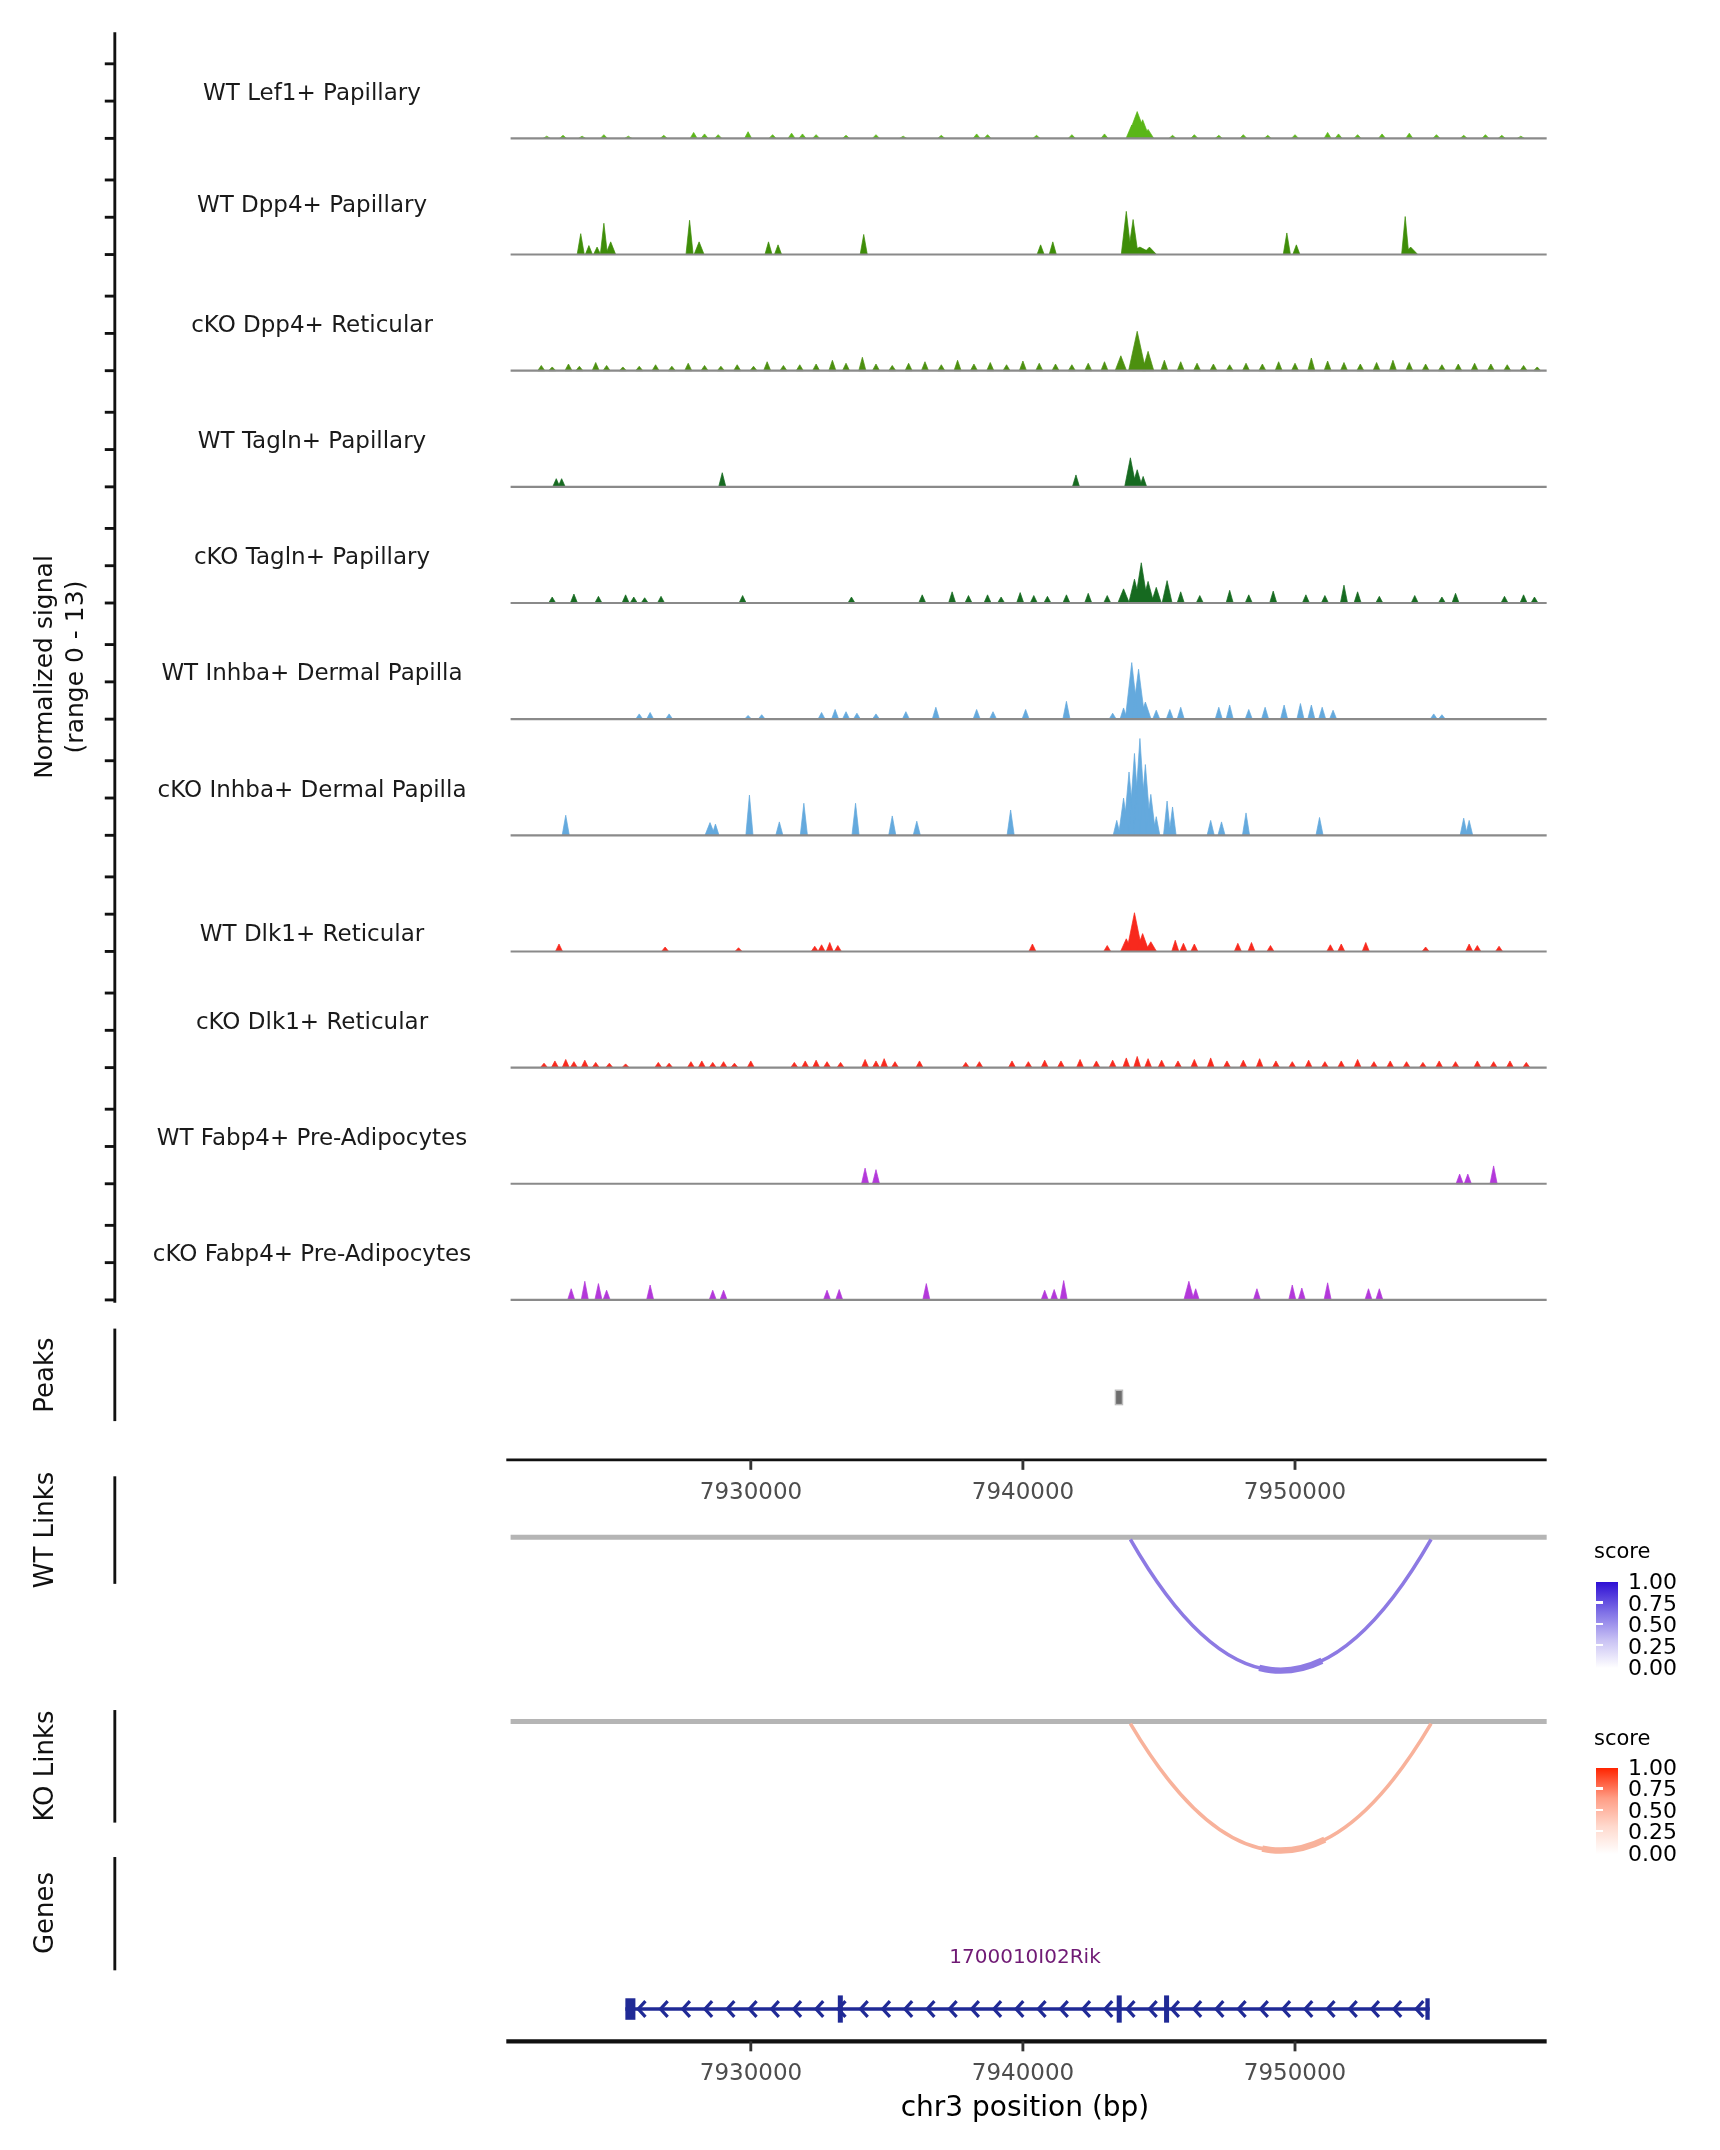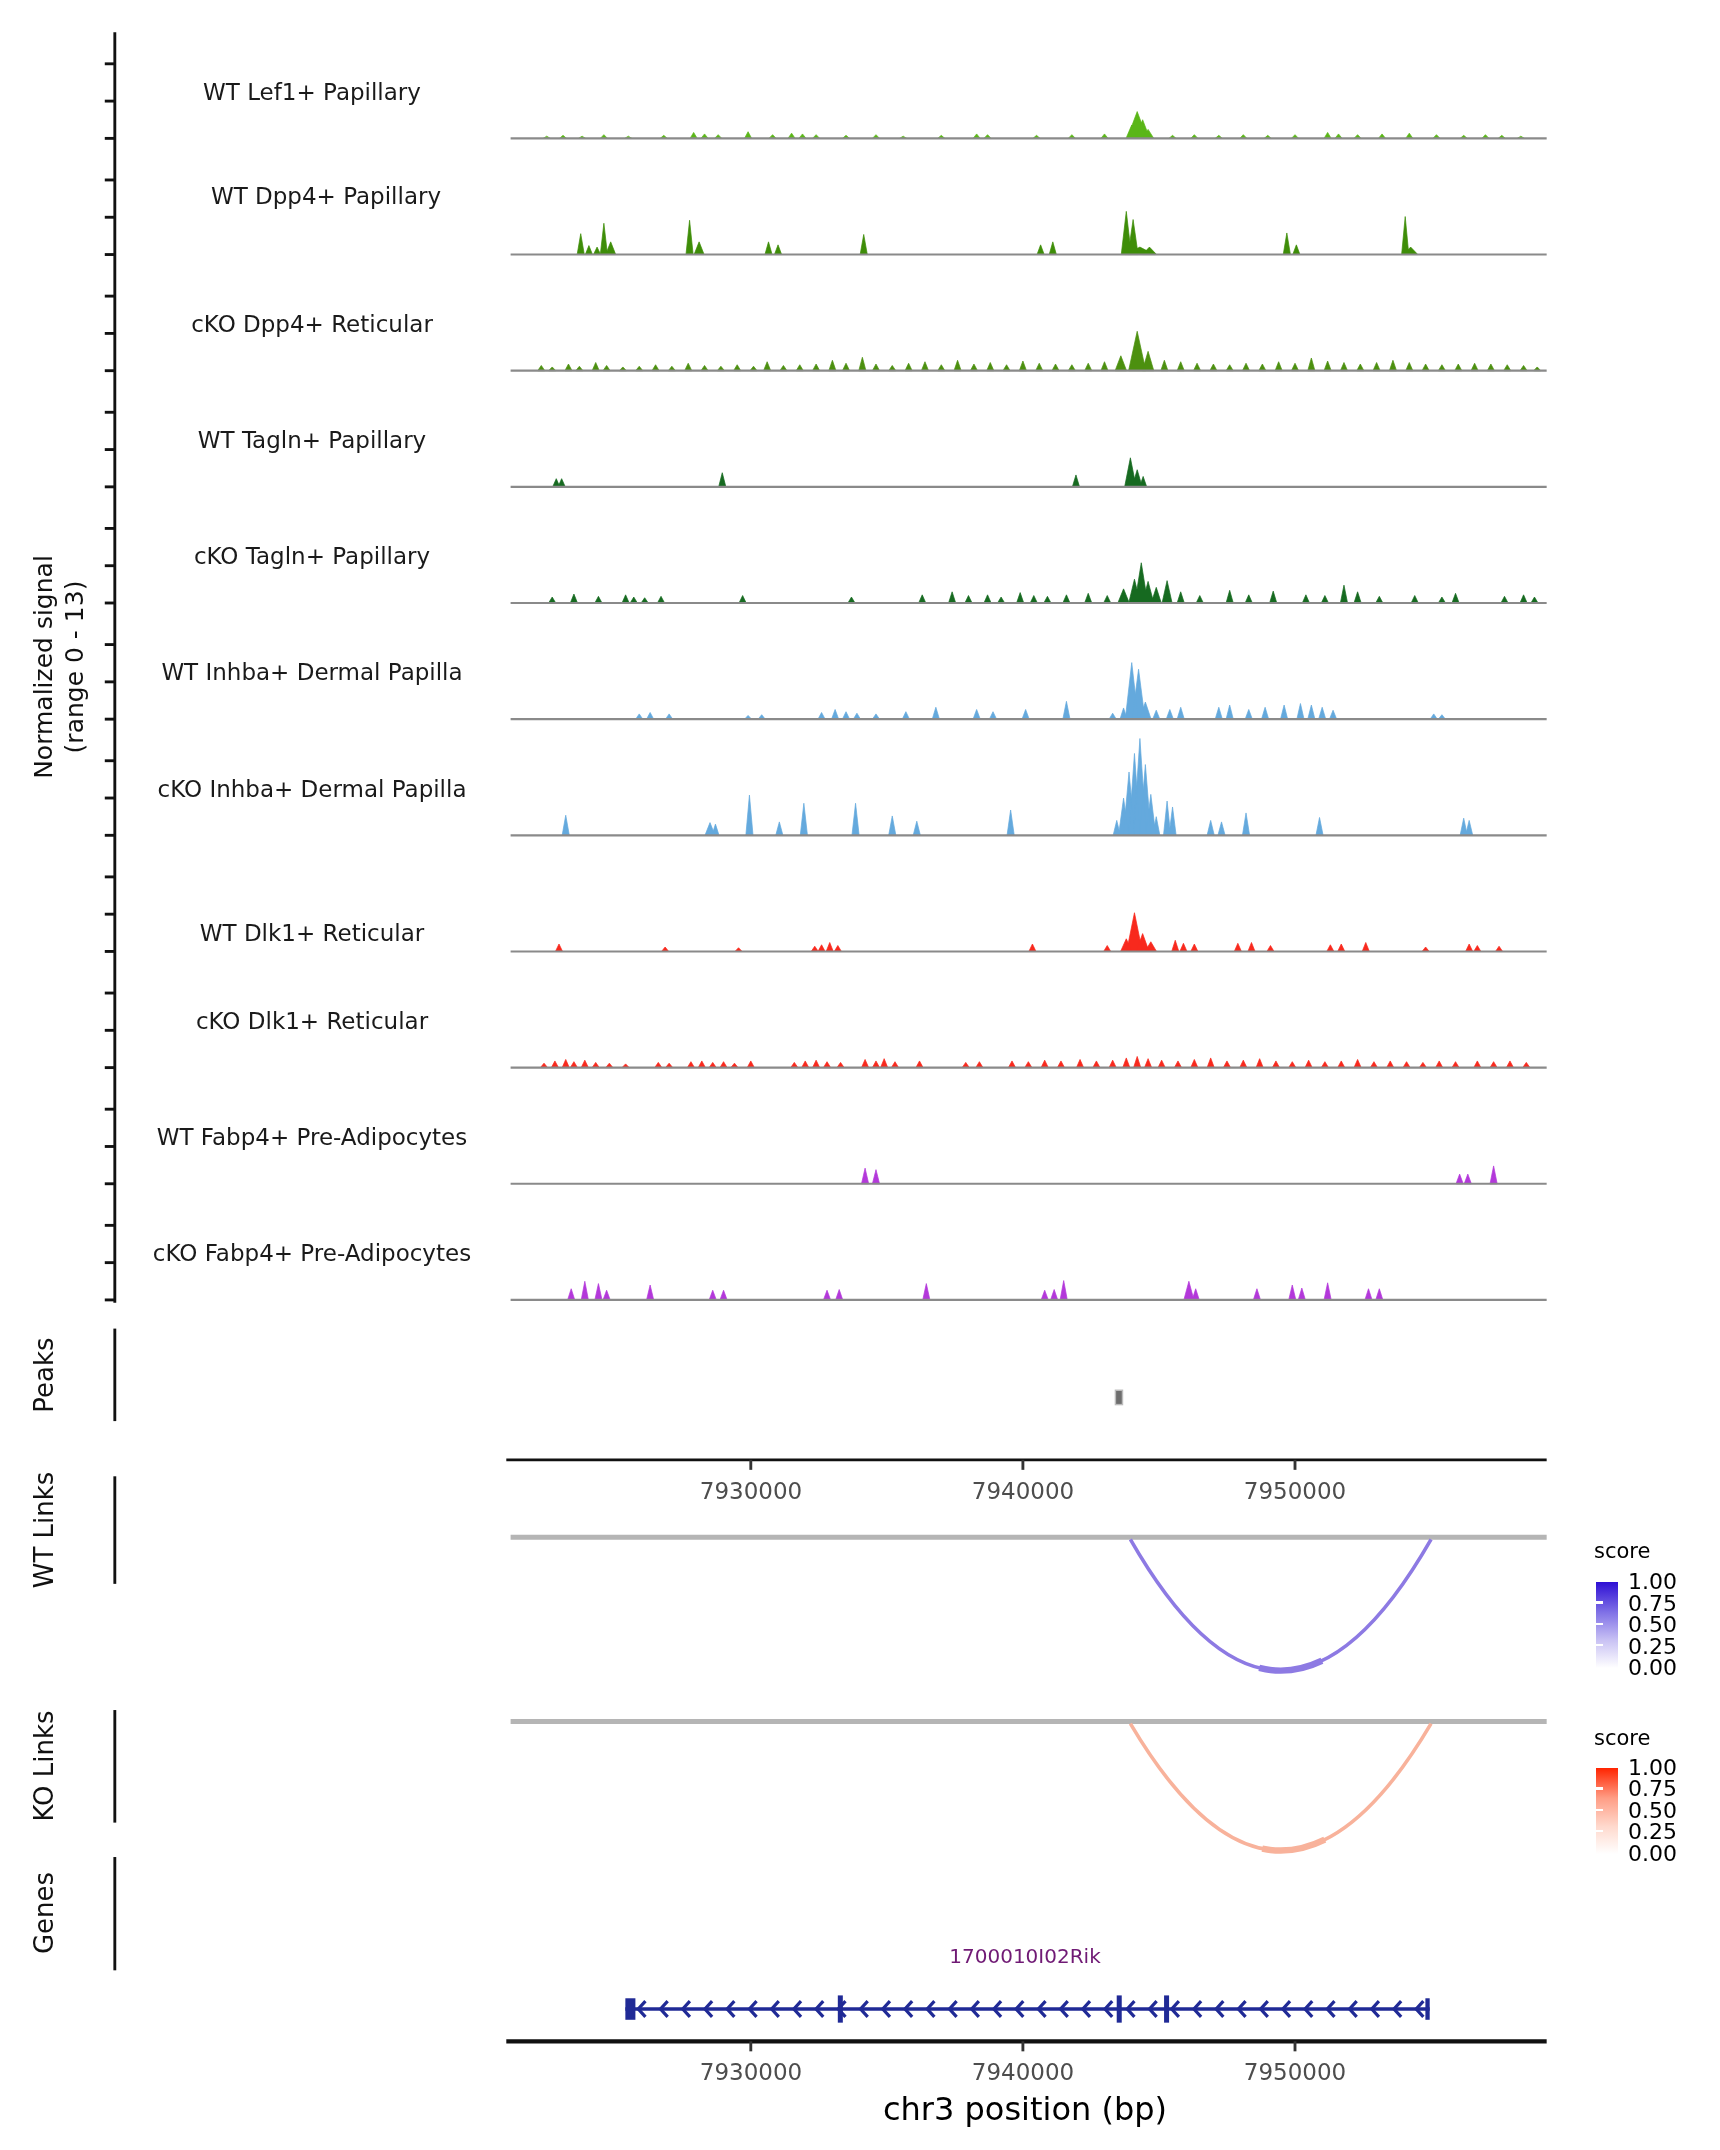--- a/index.html
+++ b/index.html
@@ -6,21 +6,21 @@
   .page{position:relative;width:1721px;height:2151px;background:#ffffff;overflow:hidden;
         font-family:"DejaVu Sans","Liberation Sans",sans-serif;color:#1a1a1a;}
   svg.canvas{position:absolute;left:0;top:0;}
   .track-label{position:absolute;transform:translate(-50%,-50%);font-size:23px;white-space:nowrap;color:#1a1a1a;}
   .rot-label{position:absolute;transform:translate(-50%,-50%) rotate(-90deg);transform-origin:center;
              white-space:nowrap;font-size:26px;color:#111;}
   .y-title{position:absolute;transform:translate(-50%,-50%) rotate(-90deg);transform-origin:center;
            font-size:25px;color:#111;text-align:center;line-height:1.25;white-space:nowrap;}
   .tick-label{position:absolute;transform:translateX(-50%);font-size:23px;color:#4d4d4d;white-space:nowrap;}
   .gene-name{position:absolute;transform:translateX(-50%);font-size:20px;color:#701a75;white-space:nowrap;}
-  .x-title{position:absolute;transform:translateX(-50%);font-size:32px;color:#000;white-space:nowrap;}
+  .x-title{position:absolute;transform:translateX(-50%);font-size:28px;color:#000;white-space:nowrap;}
   .score-legend{position:absolute;width:133px;}
   .legend-title{position:absolute;left:0;top:0;font-size:21px;color:#000;}
   .legend-bar{position:absolute;left:2.2px;width:21.5px;height:86px;}
   .bar-wt{background:linear-gradient(180deg,#2e0fd4 0%,#7f70e6 35%,#c9c2f4 68%,#ffffff 100%);}
   .bar-ko{background:linear-gradient(180deg,#ff2400 0%,#ff9d85 35%,#ffd9cd 68%,#ffffff 100%);}
   .legend-tick{position:absolute;left:2.2px;width:6.5px;height:2.2px;background:#ffffff;}
   .legend-num{position:absolute;left:34px;height:21.5px;line-height:21.5px;font-size:22px;color:#000;white-space:nowrap;}
 </style>
 </head>
 <body>
@@ -151,21 +151,21 @@
     <div>Normalized signal</div>
     <div>(range 0 - 13)</div>
   </div>
   <div class="rot-label" style="left:44px;top:1375px;">Peaks</div>
   <div class="rot-label" style="left:44px;top:1530px;">WT Links</div>
   <div class="rot-label" style="left:44px;top:1766px;">KO Links</div>
   <div class="rot-label" style="left:44px;top:1913px;">Genes</div>
 
   <div id="track-labels">
       <div class="track-label" style="left: 312px; top: 92px;">WT Lef1+ Papillary</div>
-      <div class="track-label" style="left: 312px; top: 196px; margin-left: 14px;">WT Dpp4+ Papillary</div>
+      <div class="track-label" style="left: 312px; top: 204px;">WT Dpp4+ Papillary</div>
       <div class="track-label" style="left: 312px; top: 324px;">cKO Dpp4+ Reticular</div>
       <div class="track-label" style="left: 312px; top: 440px;">WT Tagln+ Papillary</div>
       <div class="track-label" style="left: 312px; top: 556px;">cKO Tagln+ Papillary</div>
       <div class="track-label" style="left: 312px; top: 672px;">WT Inhba+ Dermal Papilla</div>
       <div class="track-label" style="left: 312px; top: 789px;">cKO Inhba+ Dermal Papilla</div>
       <div class="track-label" style="left: 312px; top: 905px; margin-top: 28px;">WT Dlk1+ Reticular</div>
       <div class="track-label" style="left: 312px; top: 1021px;">cKO Dlk1+ Reticular</div>
       <div class="track-label" style="left: 312px; top: 1137px;">WT Fabp4+ Pre-Adipocytes</div>
       <div class="track-label" style="left: 312px; top: 1253px;">cKO Fabp4+ Pre-Adipocytes</div>
     </div>

